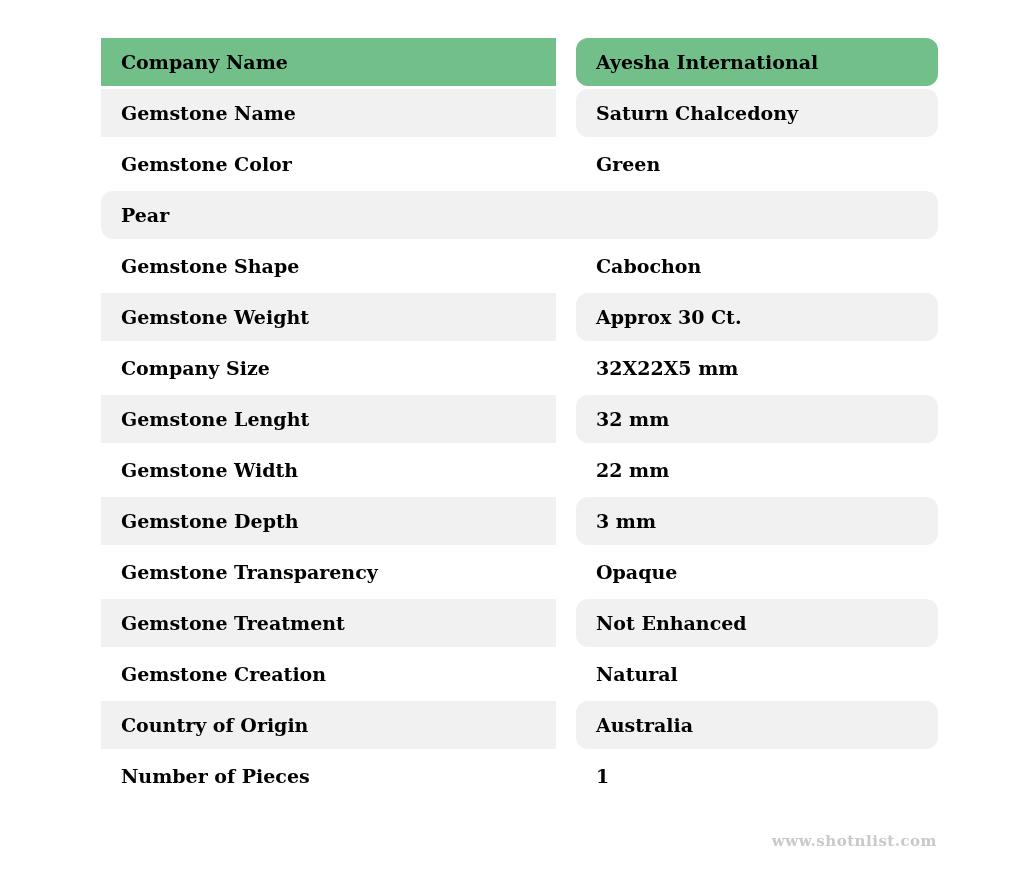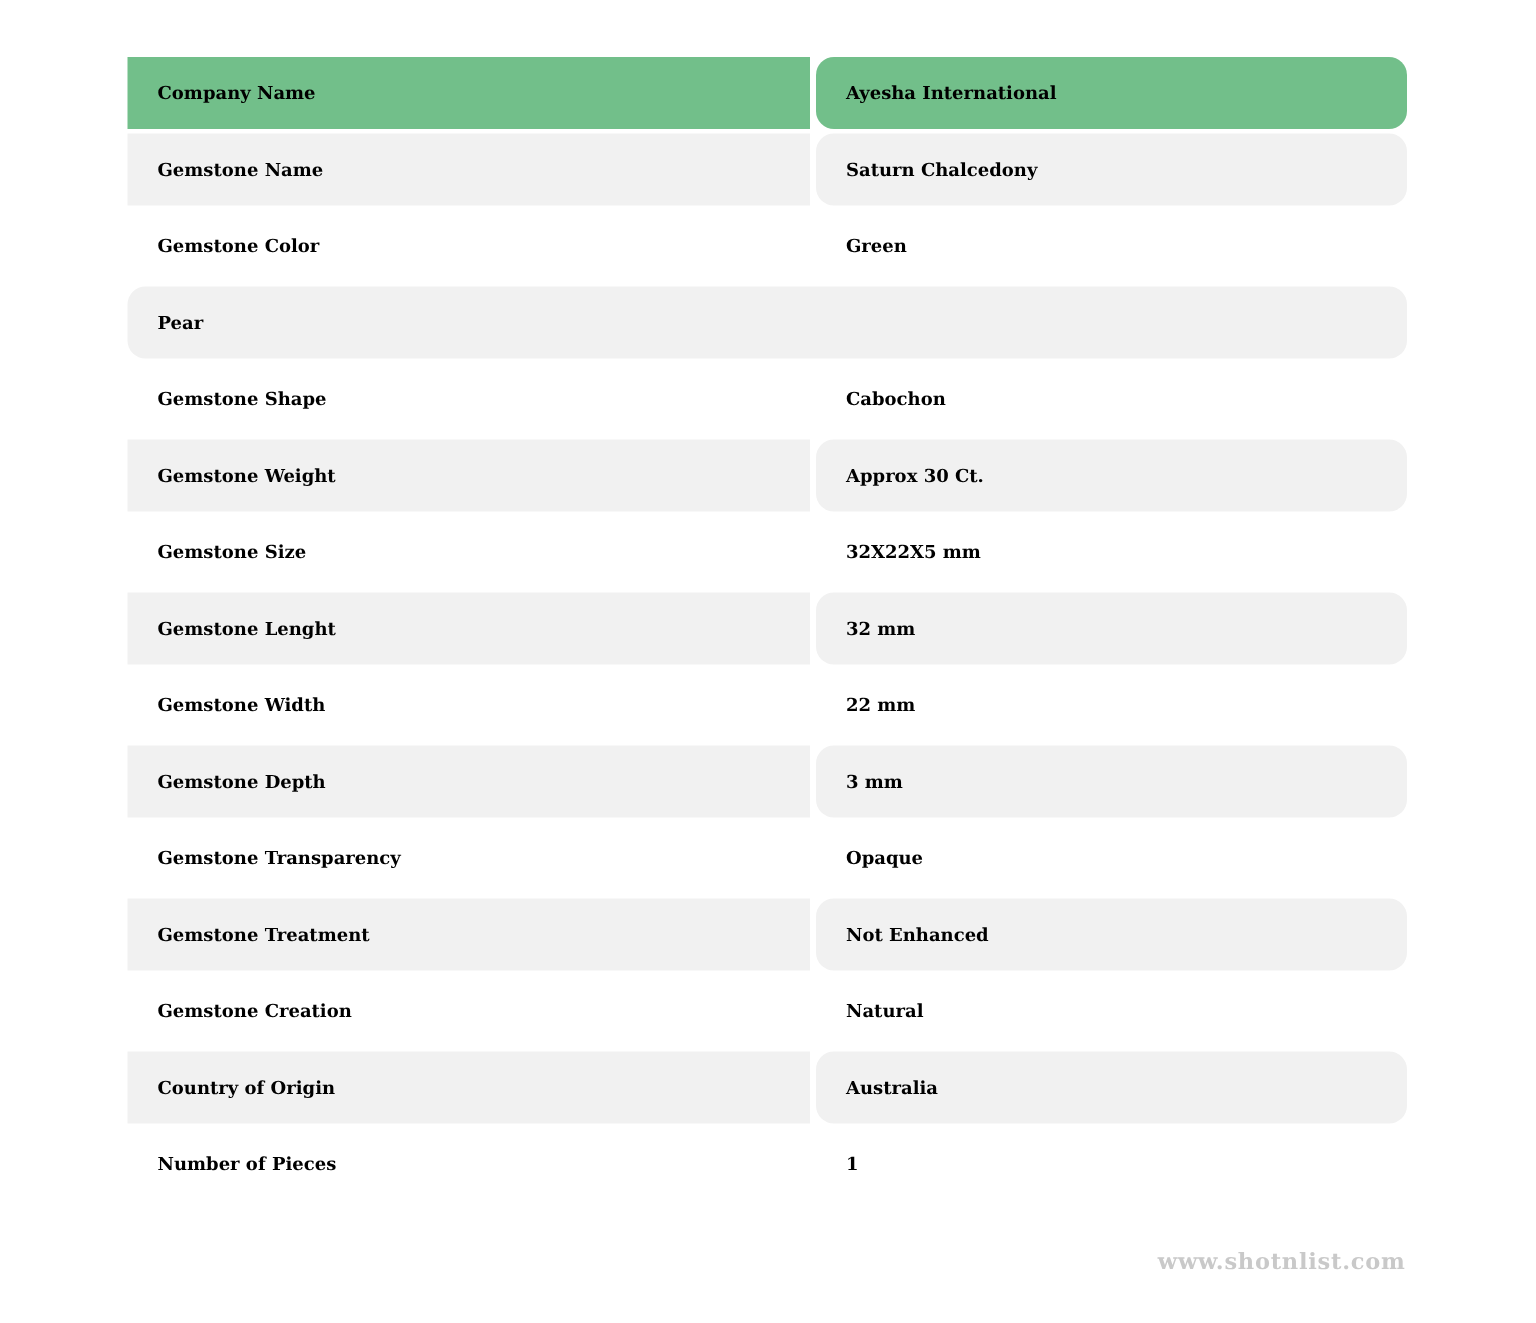--- a/index.html
+++ b/index.html
@@ -36,24 +36,25 @@
     display: flex;
     column-gap: 4px;
     height: 48px;
   }
   .cell {
     display: flex;
     align-items: center;
     padding-left: 20px;
     padding-right: 10px;
     font-weight: bold;
-    font-size: 12px;
+    font-size: 19px;
     color: var(--text);
     overflow: hidden;
     white-space: nowrap;
+    margin-left: 16px;
   }
   .cell.label { width: 455px; flex: none; }
   .cell.value { flex: 1; border-radius: 12px; }
   .spec-row.header .cell { background: var(--header-bg); }
   .spec-row.odd .cell { background: var(--row-alt-bg); }
   .spec-row.even .cell { background: var(--row-bg); }
   .watermark {
     position: absolute;
     right: 87px;
     top: 832px;
@@ -88,21 +89,21 @@
     </div>
     <div class="spec-row even">
       <div class="cell label">Gemstone Shape</div>
       <div class="cell value">Cabochon</div>
     </div>
     <div class="spec-row odd">
       <div class="cell label">Gemstone Weight</div>
       <div class="cell value">Approx 30 Ct.</div>
     </div>
     <div class="spec-row even">
-      <div class="cell label">Gemstone Size</div>
+      <div class="cell label">Company Size</div>
       <div class="cell value">32X22X5 mm</div>
     </div>
     <div class="spec-row odd">
       <div class="cell label">Gemstone Lenght</div>
       <div class="cell value">32 mm</div>
     </div>
     <div class="spec-row even">
       <div class="cell label">Gemstone Width</div>
       <div class="cell value">22 mm</div>
     </div>

